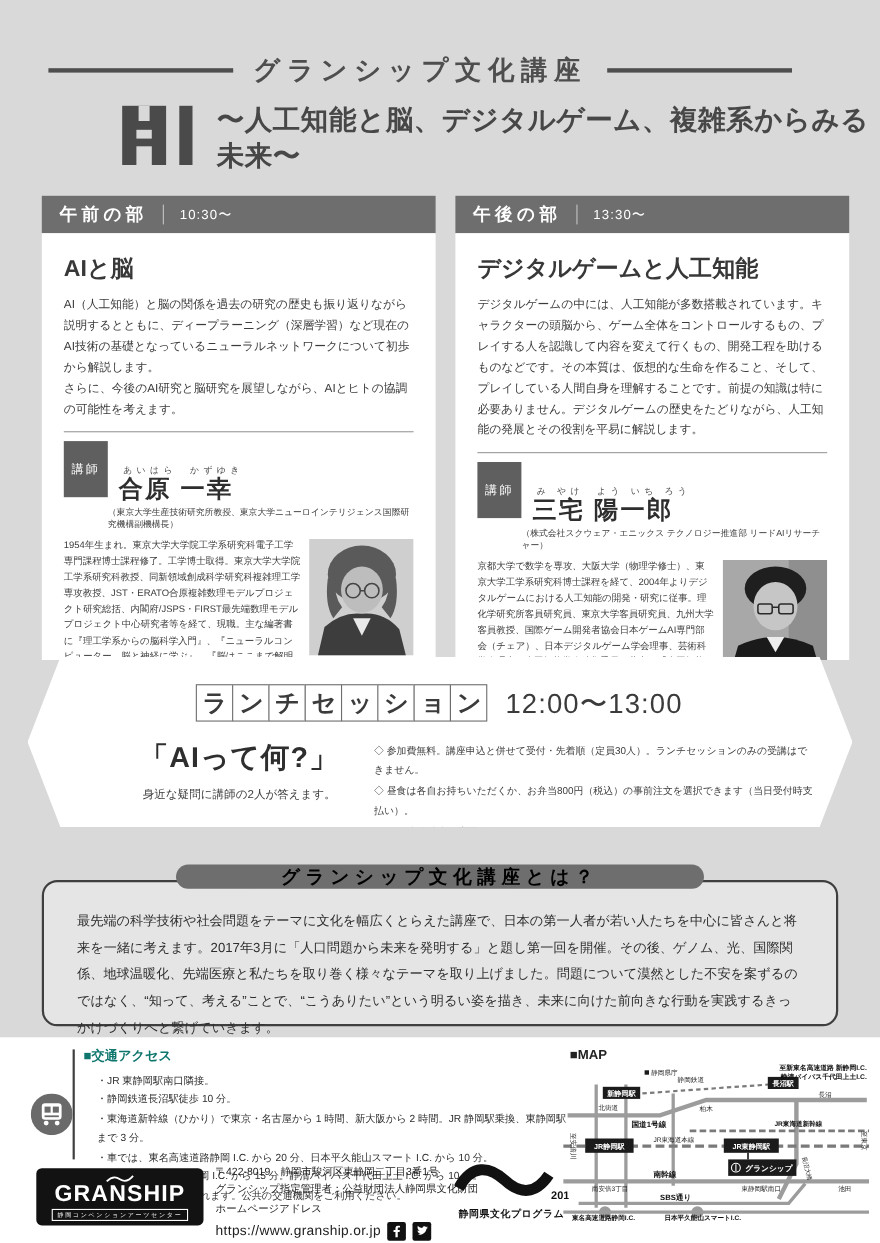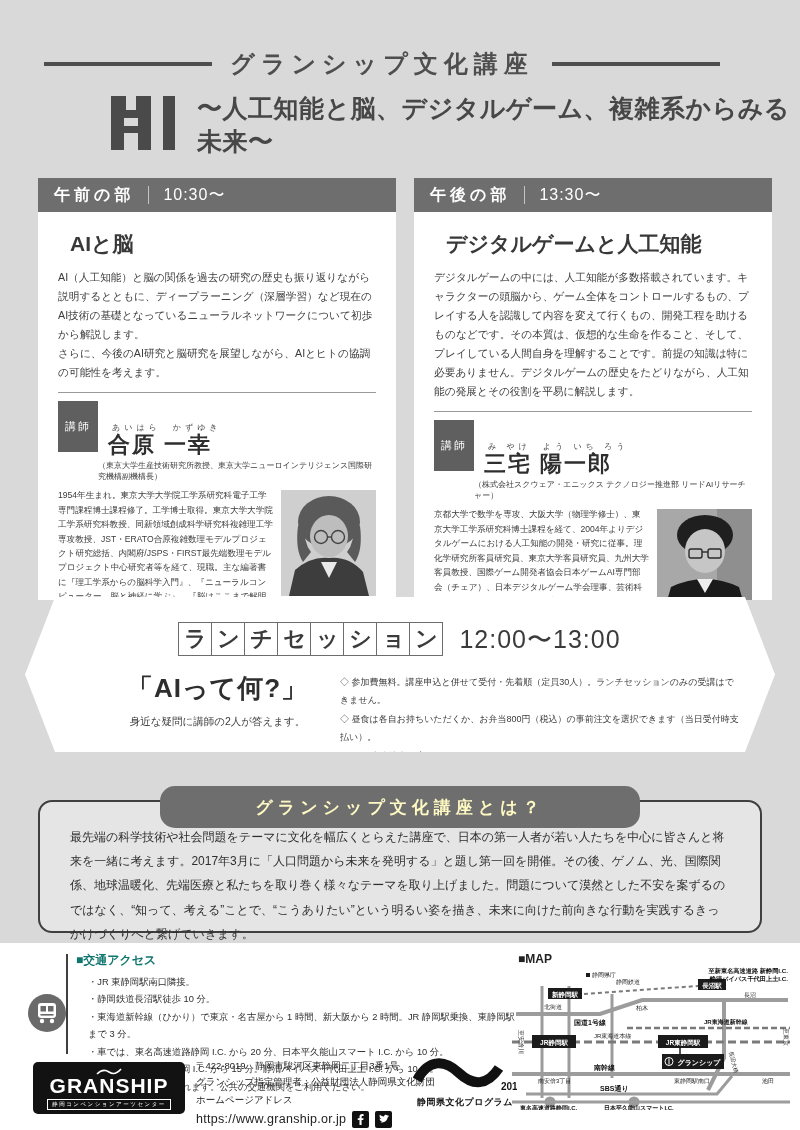--- a/index.html
+++ b/index.html
@@ -17,23 +17,23 @@
 
   .masthead { position:absolute; top:92px; left:66px; display:flex; align-items:center; gap:20px;margin-left:45px; }
   .subtitle { font-size:25px; font-weight:bold; color:#474747; letter-spacing:0.5px; }
 
   
   .card { position:absolute; top:178px; width:358px; height:422px; display:flex; flex-direction:column; }
   .card.left { left:38px; } .card.right { left:414px; }
   .card-header { flex:0 0 34px; background:#6e6e6e; color:#fff; display:flex; align-items:center; padding:0 16px; }
   .part { font-size:16px; font-weight:bold; letter-spacing:4px; }
   .vdiv { width:1px; height:18px; background:#c4c4c4; margin:0 14px; }
-  .time { font-size:16px; letter-spacing:1px; }
+  .time { font-size:12px; letter-spacing:1px; }
   .card-body { flex:1; background:#fff; padding:12px 20px 12px; display:flex; flex-direction:column; overflow:hidden; }
-  .sess-title { font-size:21px; font-weight:bold; margin:6px 12px 10px; color:#383838; }
+  .sess-title { font-size:21px; font-weight:bold; margin:6px 0 10px; color:#383838; }
   .desc { font-size:10.7px; line-height:1.78; white-space:pre-line; color:#3b3b3b; }
   .speaker { margin-top:auto; }
   .sp-rule { border:none; border-top:1px solid #9a9a9a; margin:10px 0 8px; }
   .sp-head { display:flex; align-items:flex-end; gap:10px; }
   .badge { background:#5f5f5f; color:#fff; font-size:11px; padding:18px 7px; letter-spacing:2px; margin-bottom:5px; flex:0 0 auto; }
   .nm { display:flex; flex-direction:column; }
   .furi { font-size:8px; letter-spacing:4px; margin-left:4px; color:#4a4a4a; }
   .name { font-size:22px; font-weight:bold; letter-spacing:2px; color:#2e2e2e; line-height:1.1; }
   .affil { font-size:8px; margin:3px 0 6px 40px; color:#3b3b3b; }
   .bio { font-size:8.6px; line-height:1.68; color:#3b3b3b; }
@@ -51,22 +51,22 @@
   .lq { flex:0 0 245px; text-align:center; }
   .lq-t { font-size:26px; font-weight:bold; color:#2e2e2e; letter-spacing:1px; }
   .lq-c { font-size:10.5px; margin-top:9px; color:#3b3b3b; }
   .lnotes { flex:1; font-size:9px; line-height:2.05; color:#3b3b3b; padding-top:2px; }
   .lnotes .n3 { padding-left:13px; }
 
   
   .about { position:absolute; top:800px; left:38px; width:724px; height:133px; background:#e5e5e5;
            border:2px solid #3f3f3f; border-radius:14px; }
   .about-body { padding:23px 30px 0; font-size:12px; line-height:2.02; color:#2e2e2e; }
-  .about-pill { position:absolute; top:786px; left:160px; width:480px; height:42px; background:#6e6e6e; border-radius:15px;
-                color:#fef9c3; display:flex; align-items:center; justify-content:center;
+  .about-pill { position:absolute; top:786px; left:160px; width:480px; height:22px; background:#6e6e6e; border-radius:15px;
+                color:#000000; display:flex; align-items:center; justify-content:center;
                 font-size:17px; font-weight:bold; letter-spacing:5px; }
 
   
   .access-title { position:absolute; top:952px; left:76px; font-size:12px; font-weight:bold; color:#0f766e; }
   .access-bar { position:absolute; top:954px; left:66px; width:2px; height:100px; background:#3f3f3f; }
   .bus-wrap { position:absolute; top:994px; left:28px; }
   .access-list { position:absolute; top:974px; left:88px; width:432px; font-size:9.3px; line-height:1.88; color:#2e2e2e; }
 
   
   .map-title { position:absolute; top:952px; left:518px; font-size:12px; font-weight:bold; color:#222; }

